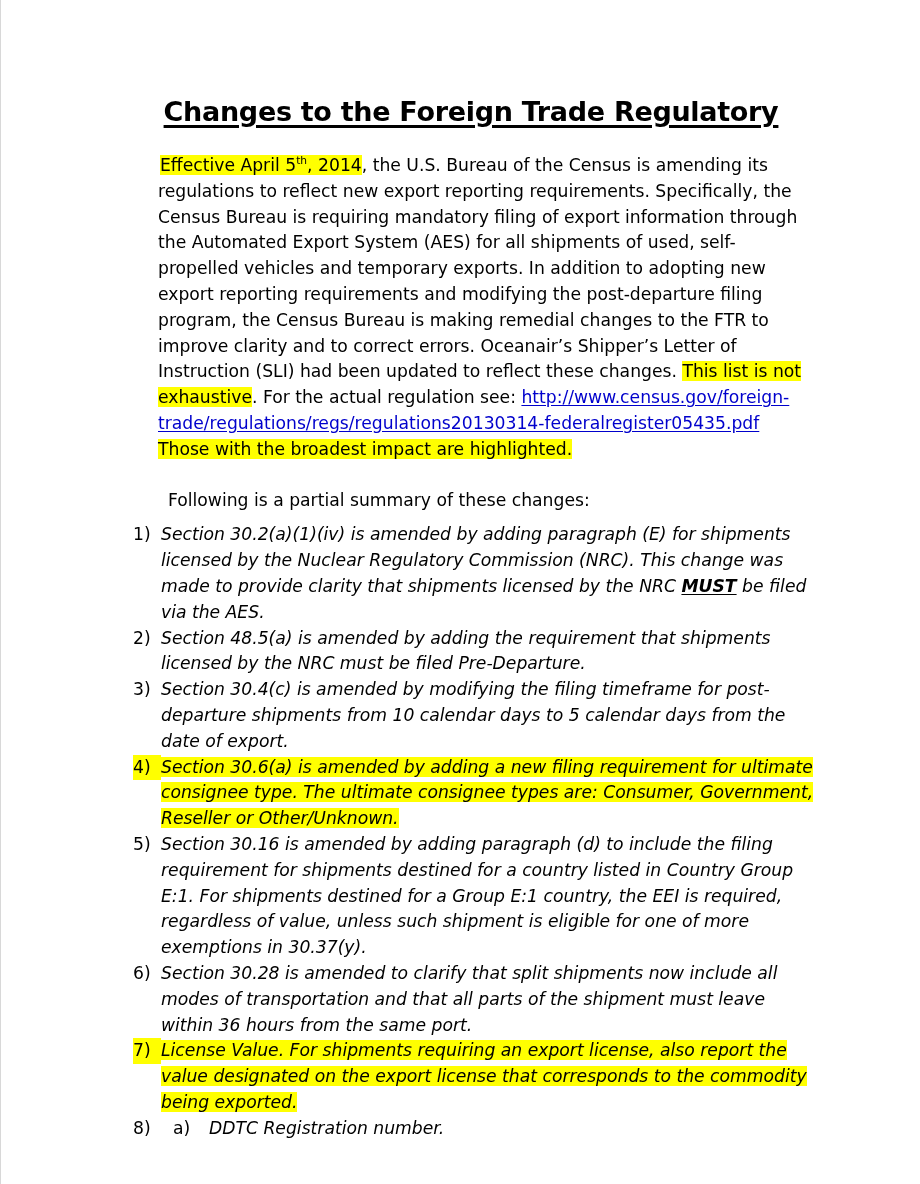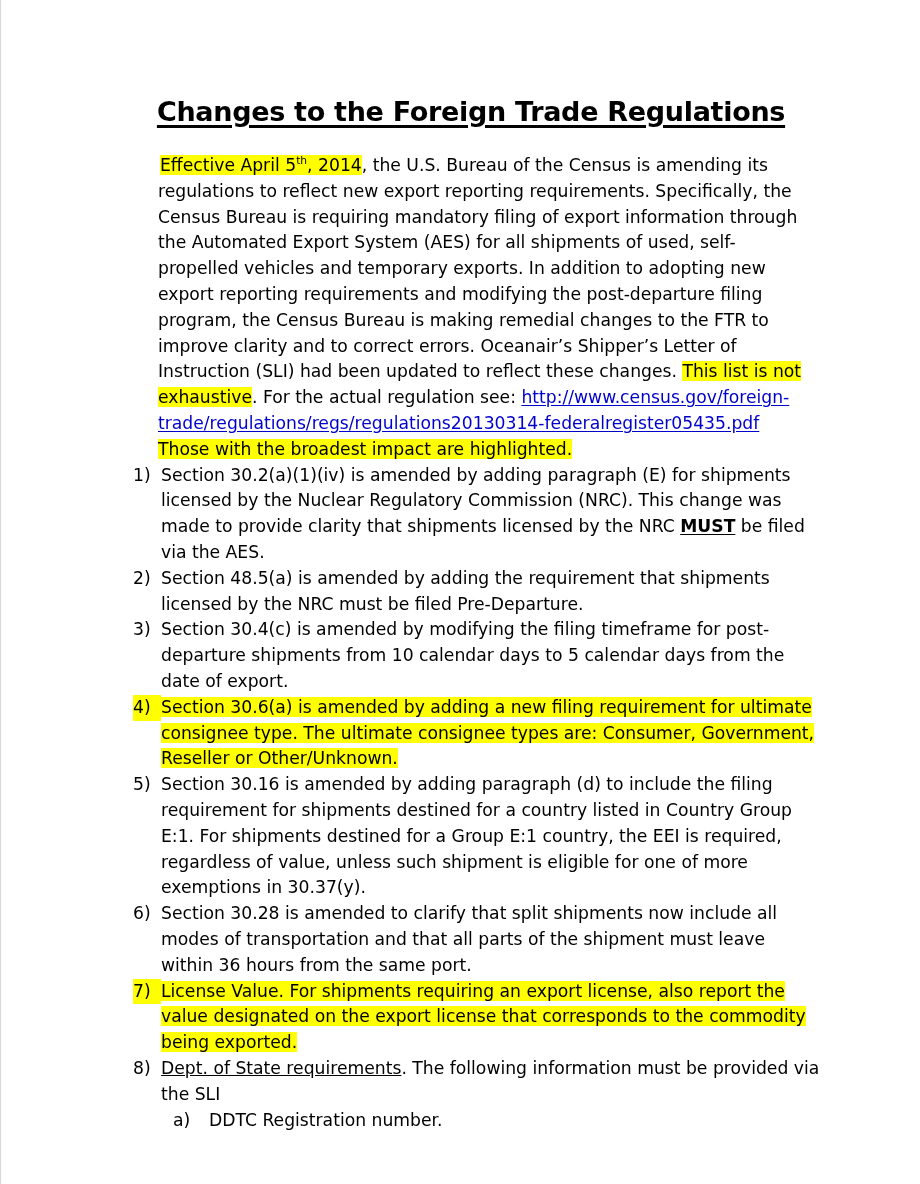--- a/index.html
+++ b/index.html
@@ -119,32 +119,34 @@
     left: 0px;
     top: 0;
     width: 30px;
     text-align: left;
   }
   .hl-line {
     background: #ffff00;
   }
   .item-body {
     display: block;
+    font-style: italic;
   }
 </style>
 </head>
 <body>
 
 <div class="page">
   <div class="content">
 
-    <h1 class="doc-title"><span class="u">Changes to the Foreign Trade Regulations</span></h1>
+    <h1 class="doc-title"><span class="u">Changes to the Foreign Trade Regulatory</span></h1>
 
     <p class="para para-indent-first"><mark><span>Effective April 5</span><sup>th</sup><span>, 2014</span></mark><span>, the U.S. Bureau of the Census is amending its regulations to reflect new export reporting requirements. Specifically, the Census Bureau is requiring mandatory filing of export information through the Automated Export System (AES) for all shipments of used, self-propelled vehicles and temporary exports. In addition to adopting new export reporting requirements and modifying the post-departure filing program, the Census Bureau is making remedial changes to the FTR to improve clarity and to correct errors. Oceanair’s Shipper’s Letter of Instruction (SLI) had been updated to reflect these changes. </span><mark>This list is not exhaustive</mark><span>. For the actual regulation see: </span><a class="doclink" href="#">http://www.census.gov/foreign-trade/regulations/regs/regulations20130314-federalregister05435.pdf</a> <mark>Those with the broadest impact are highlighted.</mark></p>
 
+    <p class="following">Following is a partial summary of these changes:</p>
 
     <ol class="main-list">
 
       <li>
         <span class="marker">1)</span>
         <span class="item-body"><span>Section 30.2(a)(1)(iv) is amended by adding paragraph (E) for shipments licensed by the Nuclear Regulatory Commission (NRC).  This change was made to provide clarity that shipments licensed by the NRC </span><span class="bu">MUST</span><span> be filed via the AES.</span></span>
       </li>
 
       <li>
         <span class="marker">2)</span>
@@ -171,21 +173,20 @@
         <span class="item-body">Section 30.28 is amended to clarify that split shipments now include all modes of transportation and that all parts of the shipment must leave within 36 hours from the same port.</span>
       </li>
 
       <li>
         <span class="marker hl-line">7)</span>
         <span class="item-body"><mark>License Value. For shipments requiring an export license, also report the value designated on the export license that corresponds to the commodity being exported.</mark></span>
       </li>
 
       <li>
         <span class="marker">8)</span>
-        <span class="item-body"><span class="u">Dept. of State requirements</span><span>. The following information must be provided via the SLI</span></span>
         <ol class="sub-list">
           <li>
             <span class="marker">a)</span>
             <span class="item-body">DDTC Registration number.</span>
           </li>
 
         </ol>
       </li>
 
     </ol>

